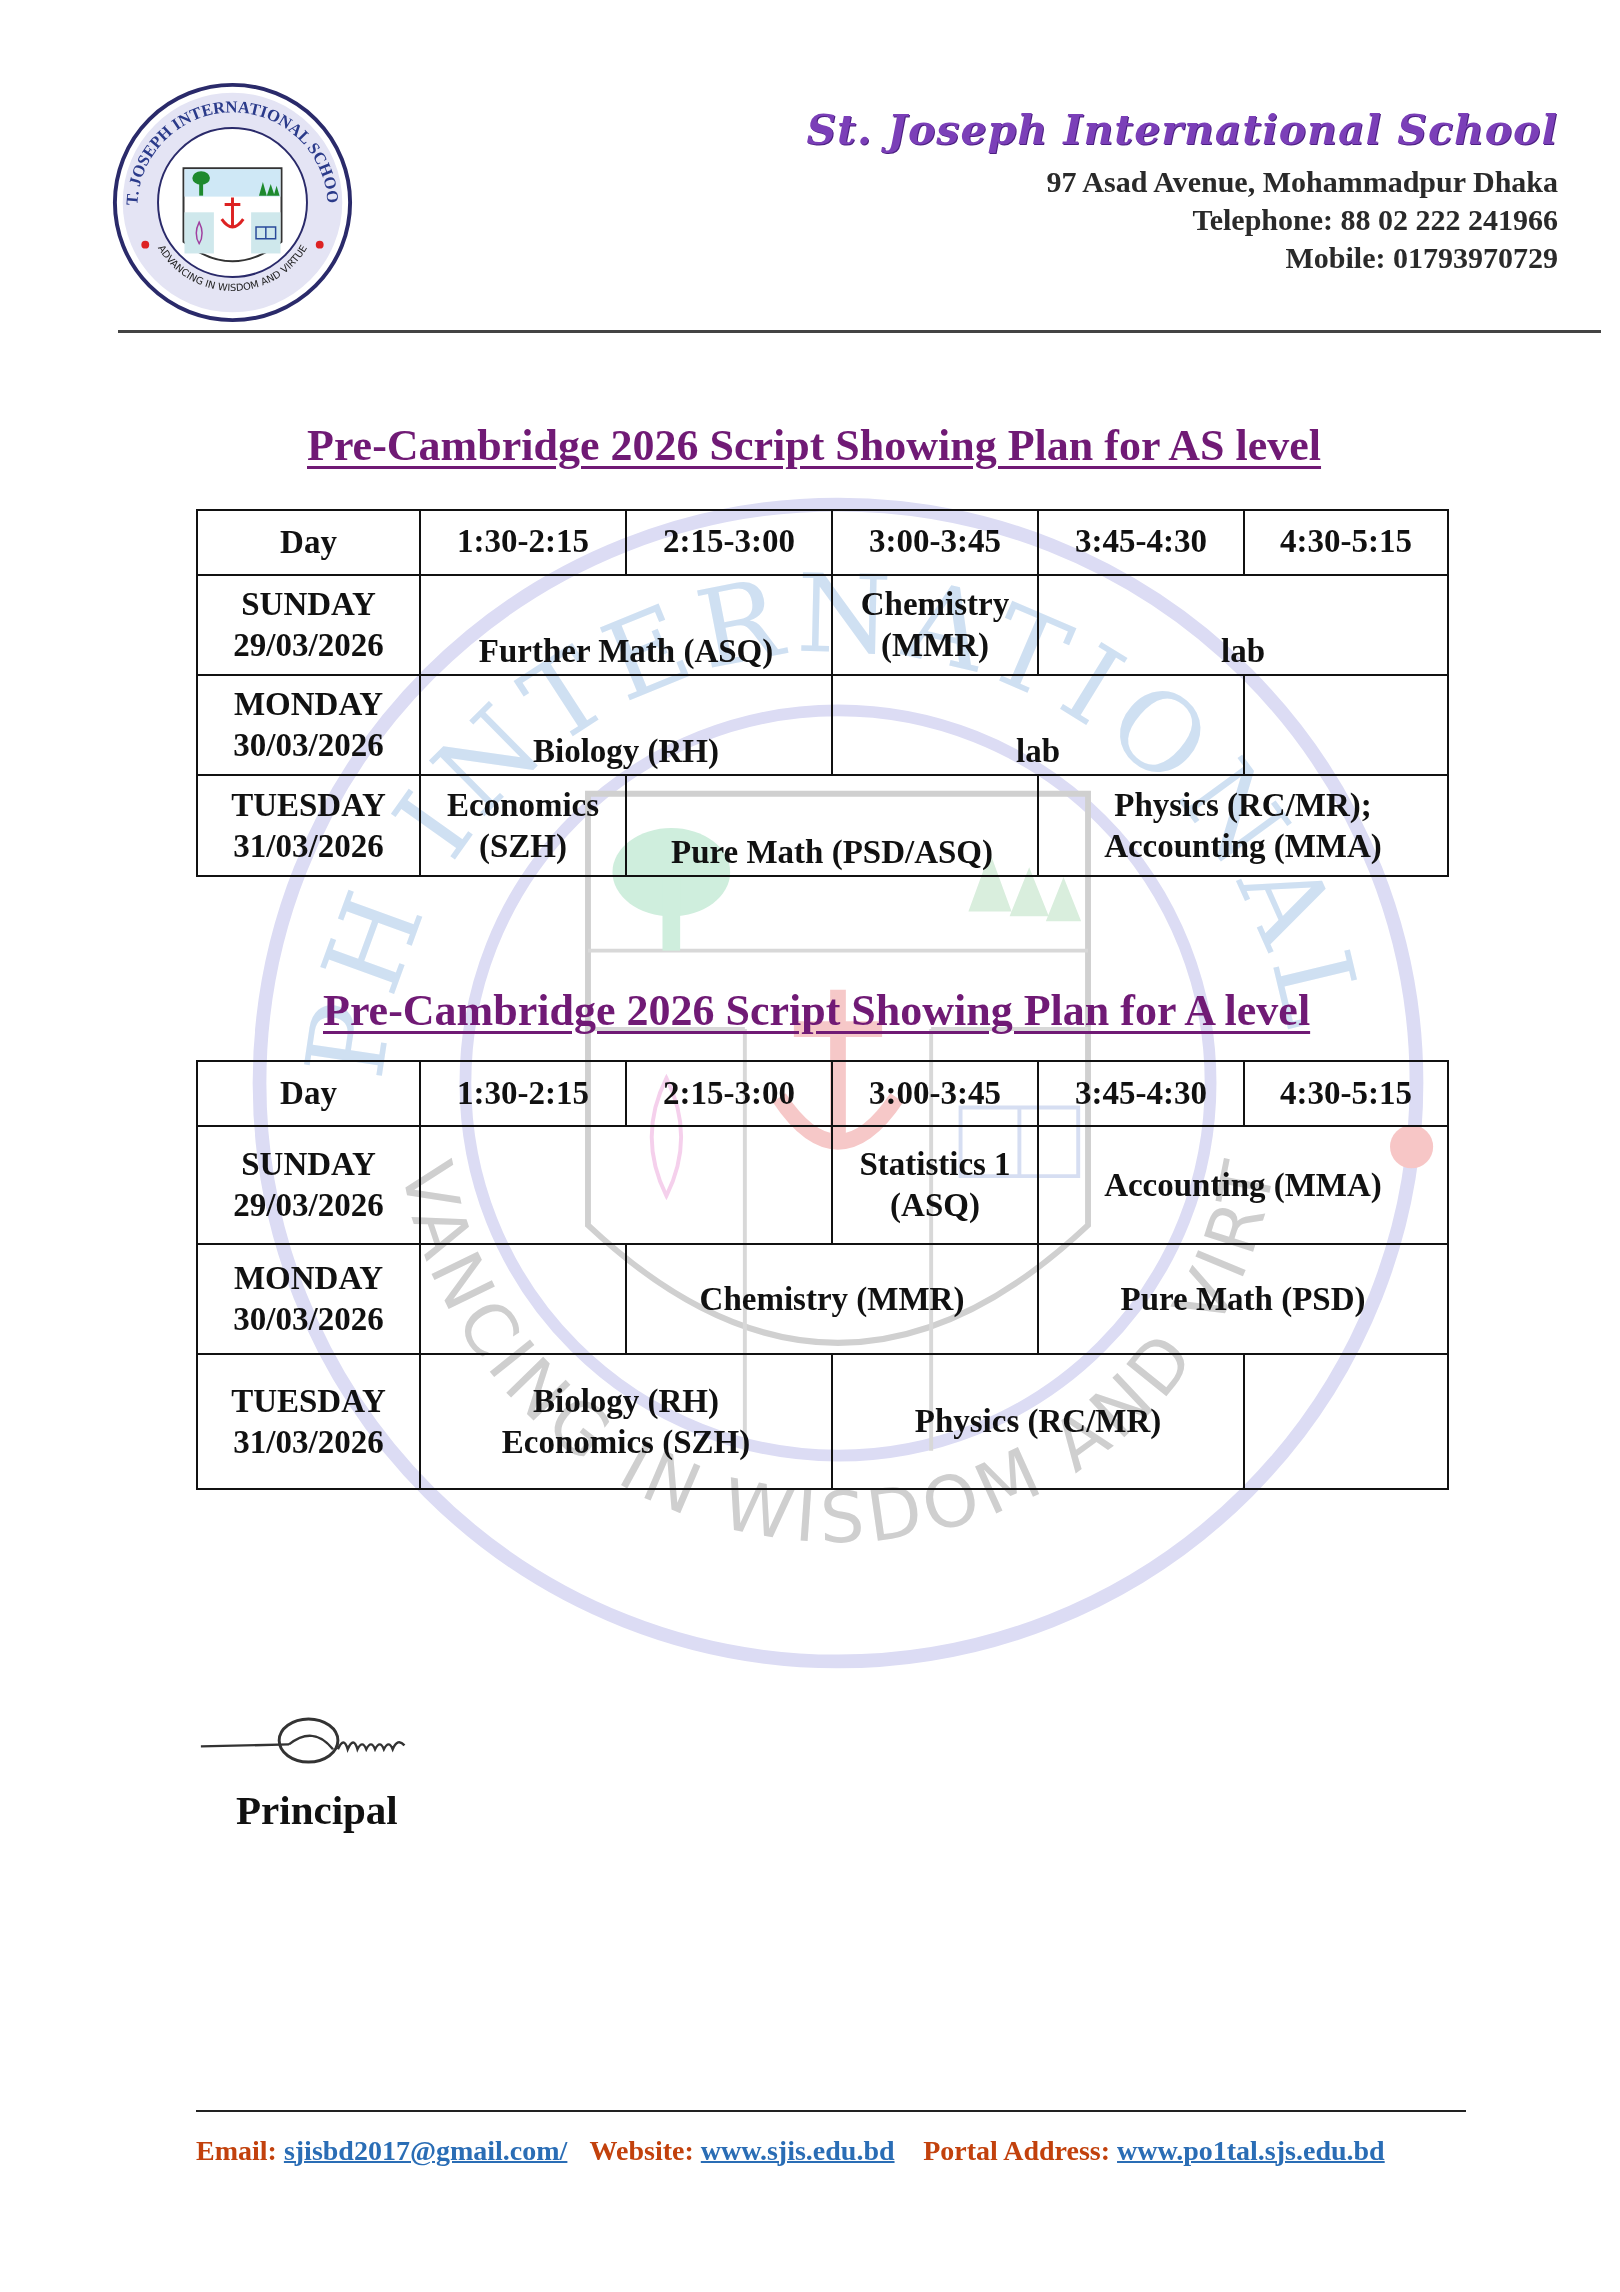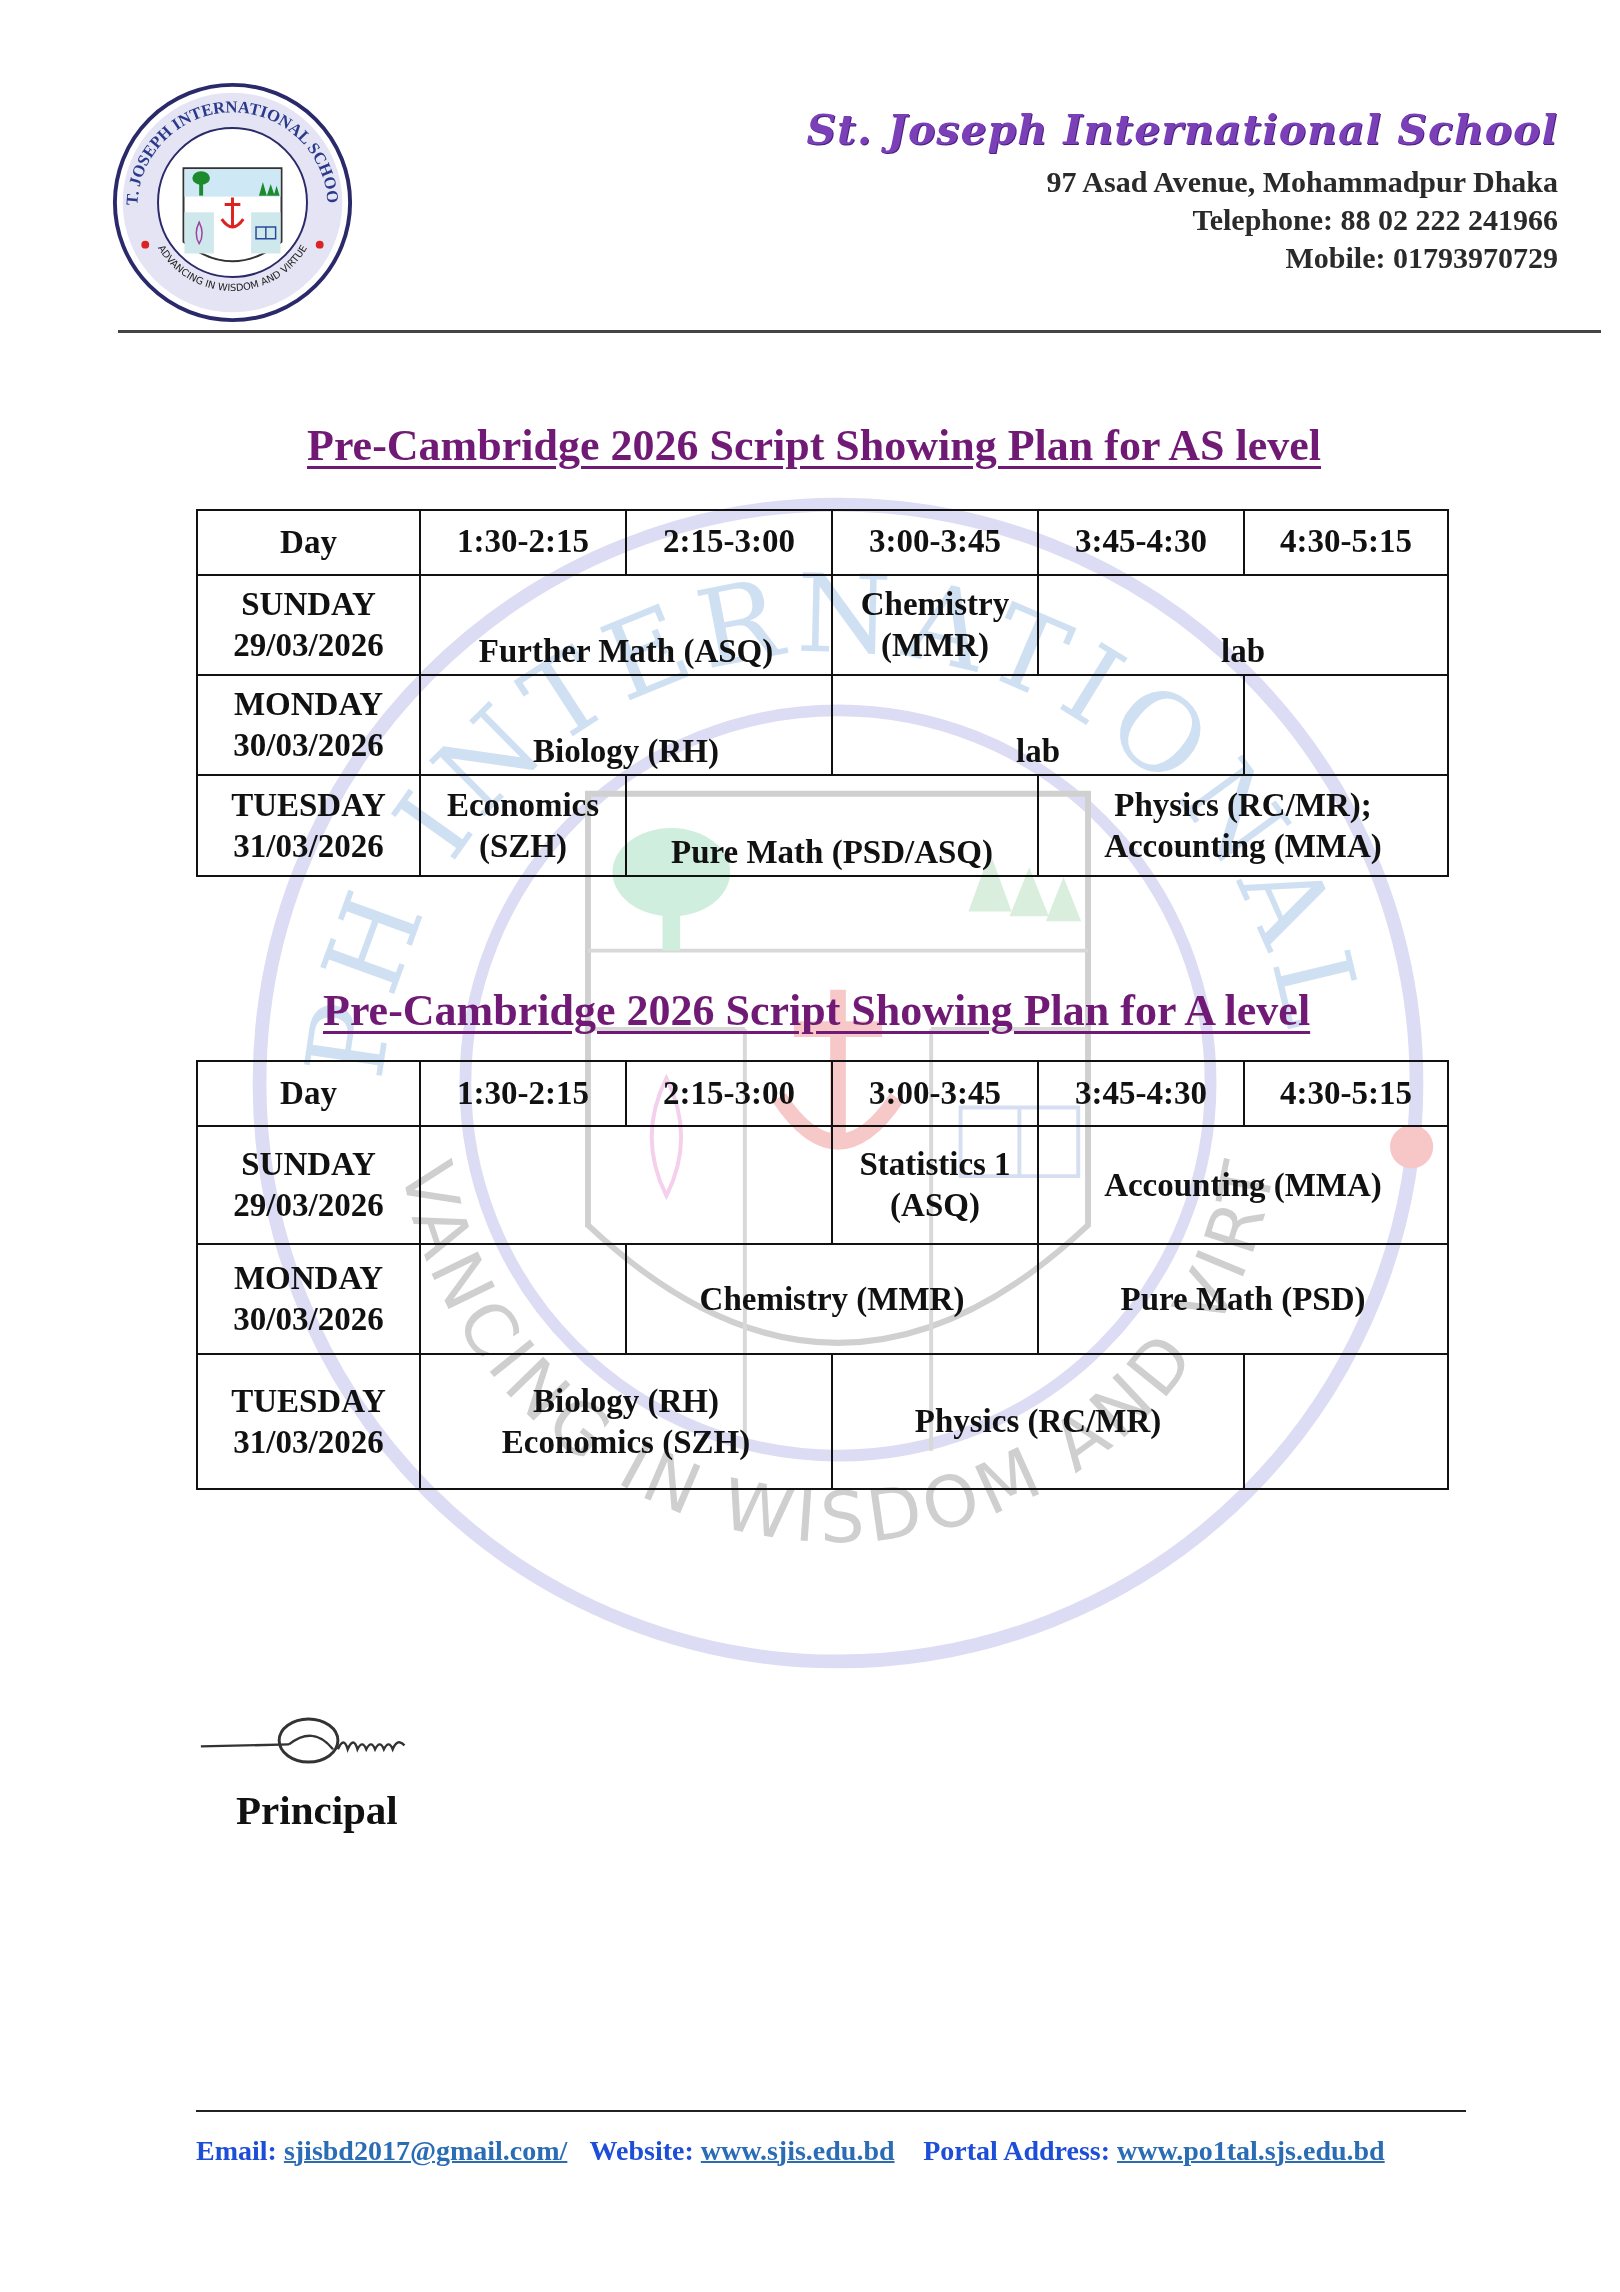--- a/index.html
+++ b/index.html
@@ -37,21 +37,21 @@
     .day-cell { vertical-align: middle; }
     .bottom { vertical-align: bottom; padding-bottom: 2px !important; }
     .top-left { text-align: right; vertical-align: middle; }
     .mid { vertical-align: middle; }
     
     .signature { position: absolute; left: 196px; top: 1705px; width: 274px; height: 69px; z-index: 2; }
     .principal { position: absolute; left: 192px; top: 1786px; font-weight: bold; font-size: 41px; z-index: 2; margin-left: 44px; }
     
     .footer-rule { position: absolute; left: 196px; top: 2110px; width: 1270px; height: 2px; background: #222; z-index: 2; }
     .footer { position: absolute; left: 196px; top: 2135px; font-weight: bold; font-size: 28px; white-space: nowrap; z-index: 2; }
-    .footer .lbl { color: #1d4ed8; }
+    .footer .lbl { color: #c2410c; }
     .footer .link { color: #2a6db5; text-decoration: underline; text-decoration-thickness: 2px; }
     .footer .gap { display: inline-block; width: 15.7px; }
     .footer .gap2 { display: inline-block; width: 21.6px; }
   </style>
 </head>
 <body>
 
 <svg class="watermark" viewBox="0 0 1230 1230">
   <defs>
     <path id="wm-top-arc" d="M 150 640 A 465 465 0 0 1 1080 640"></path>

